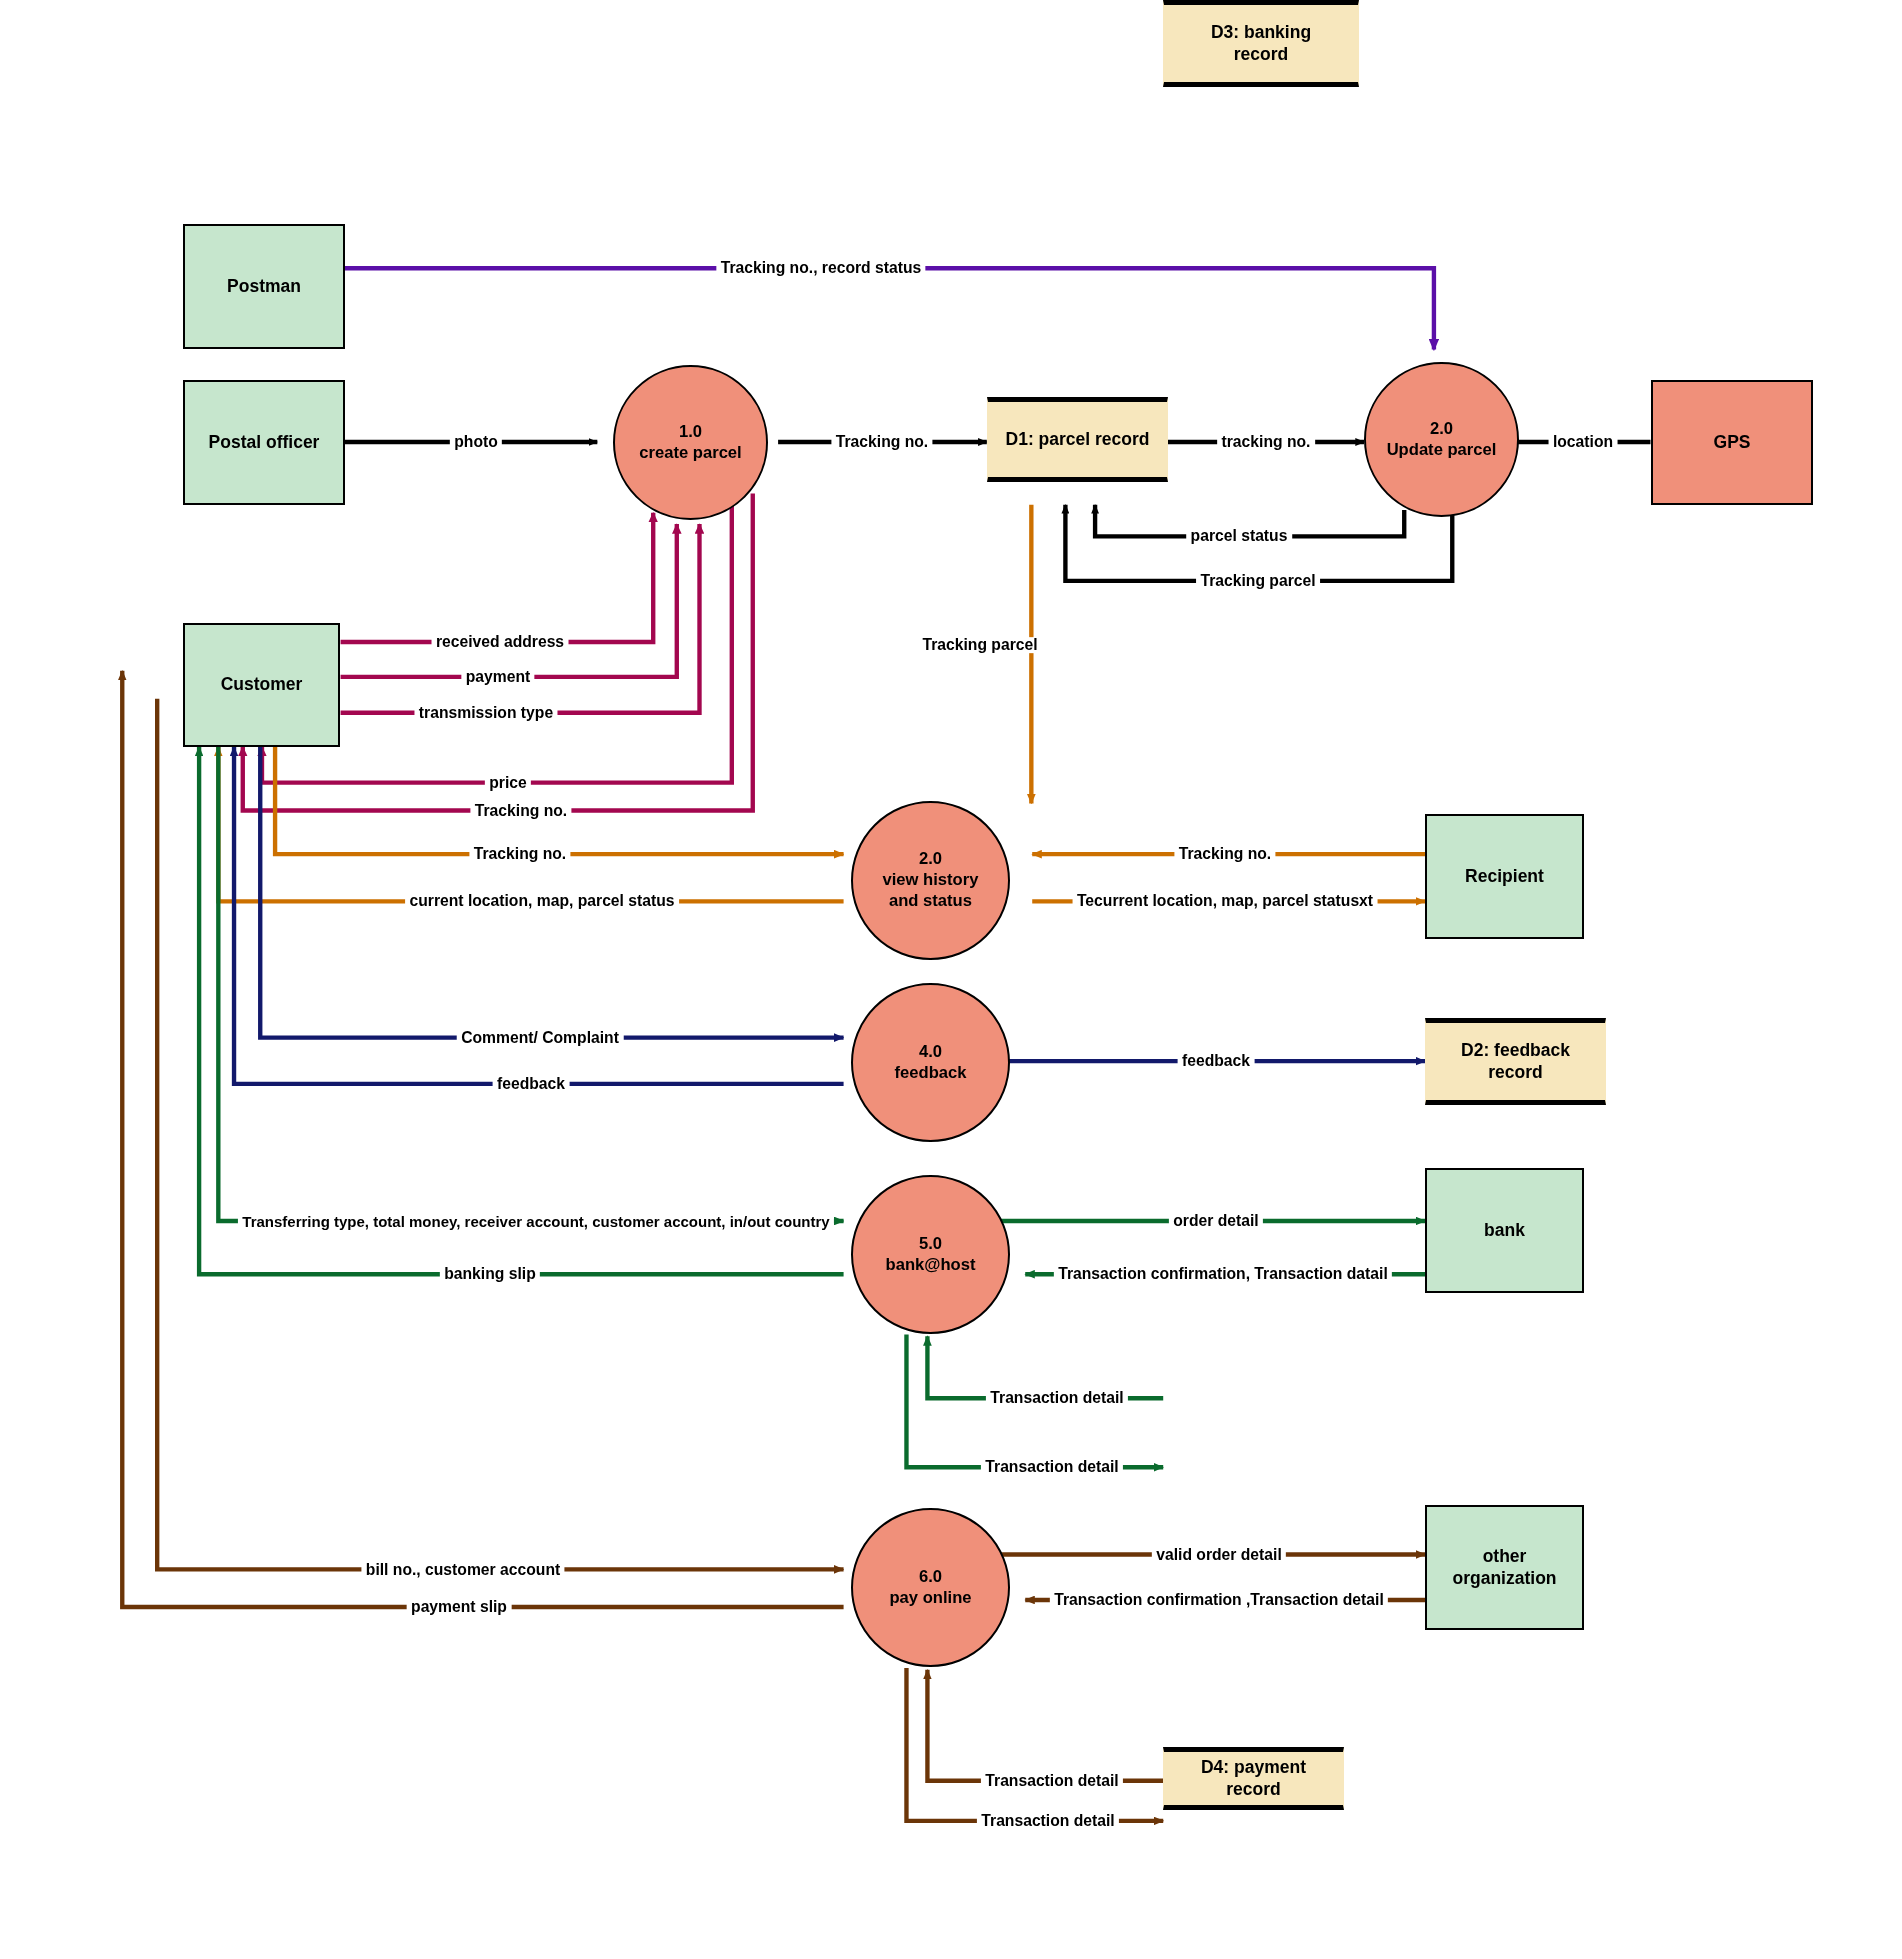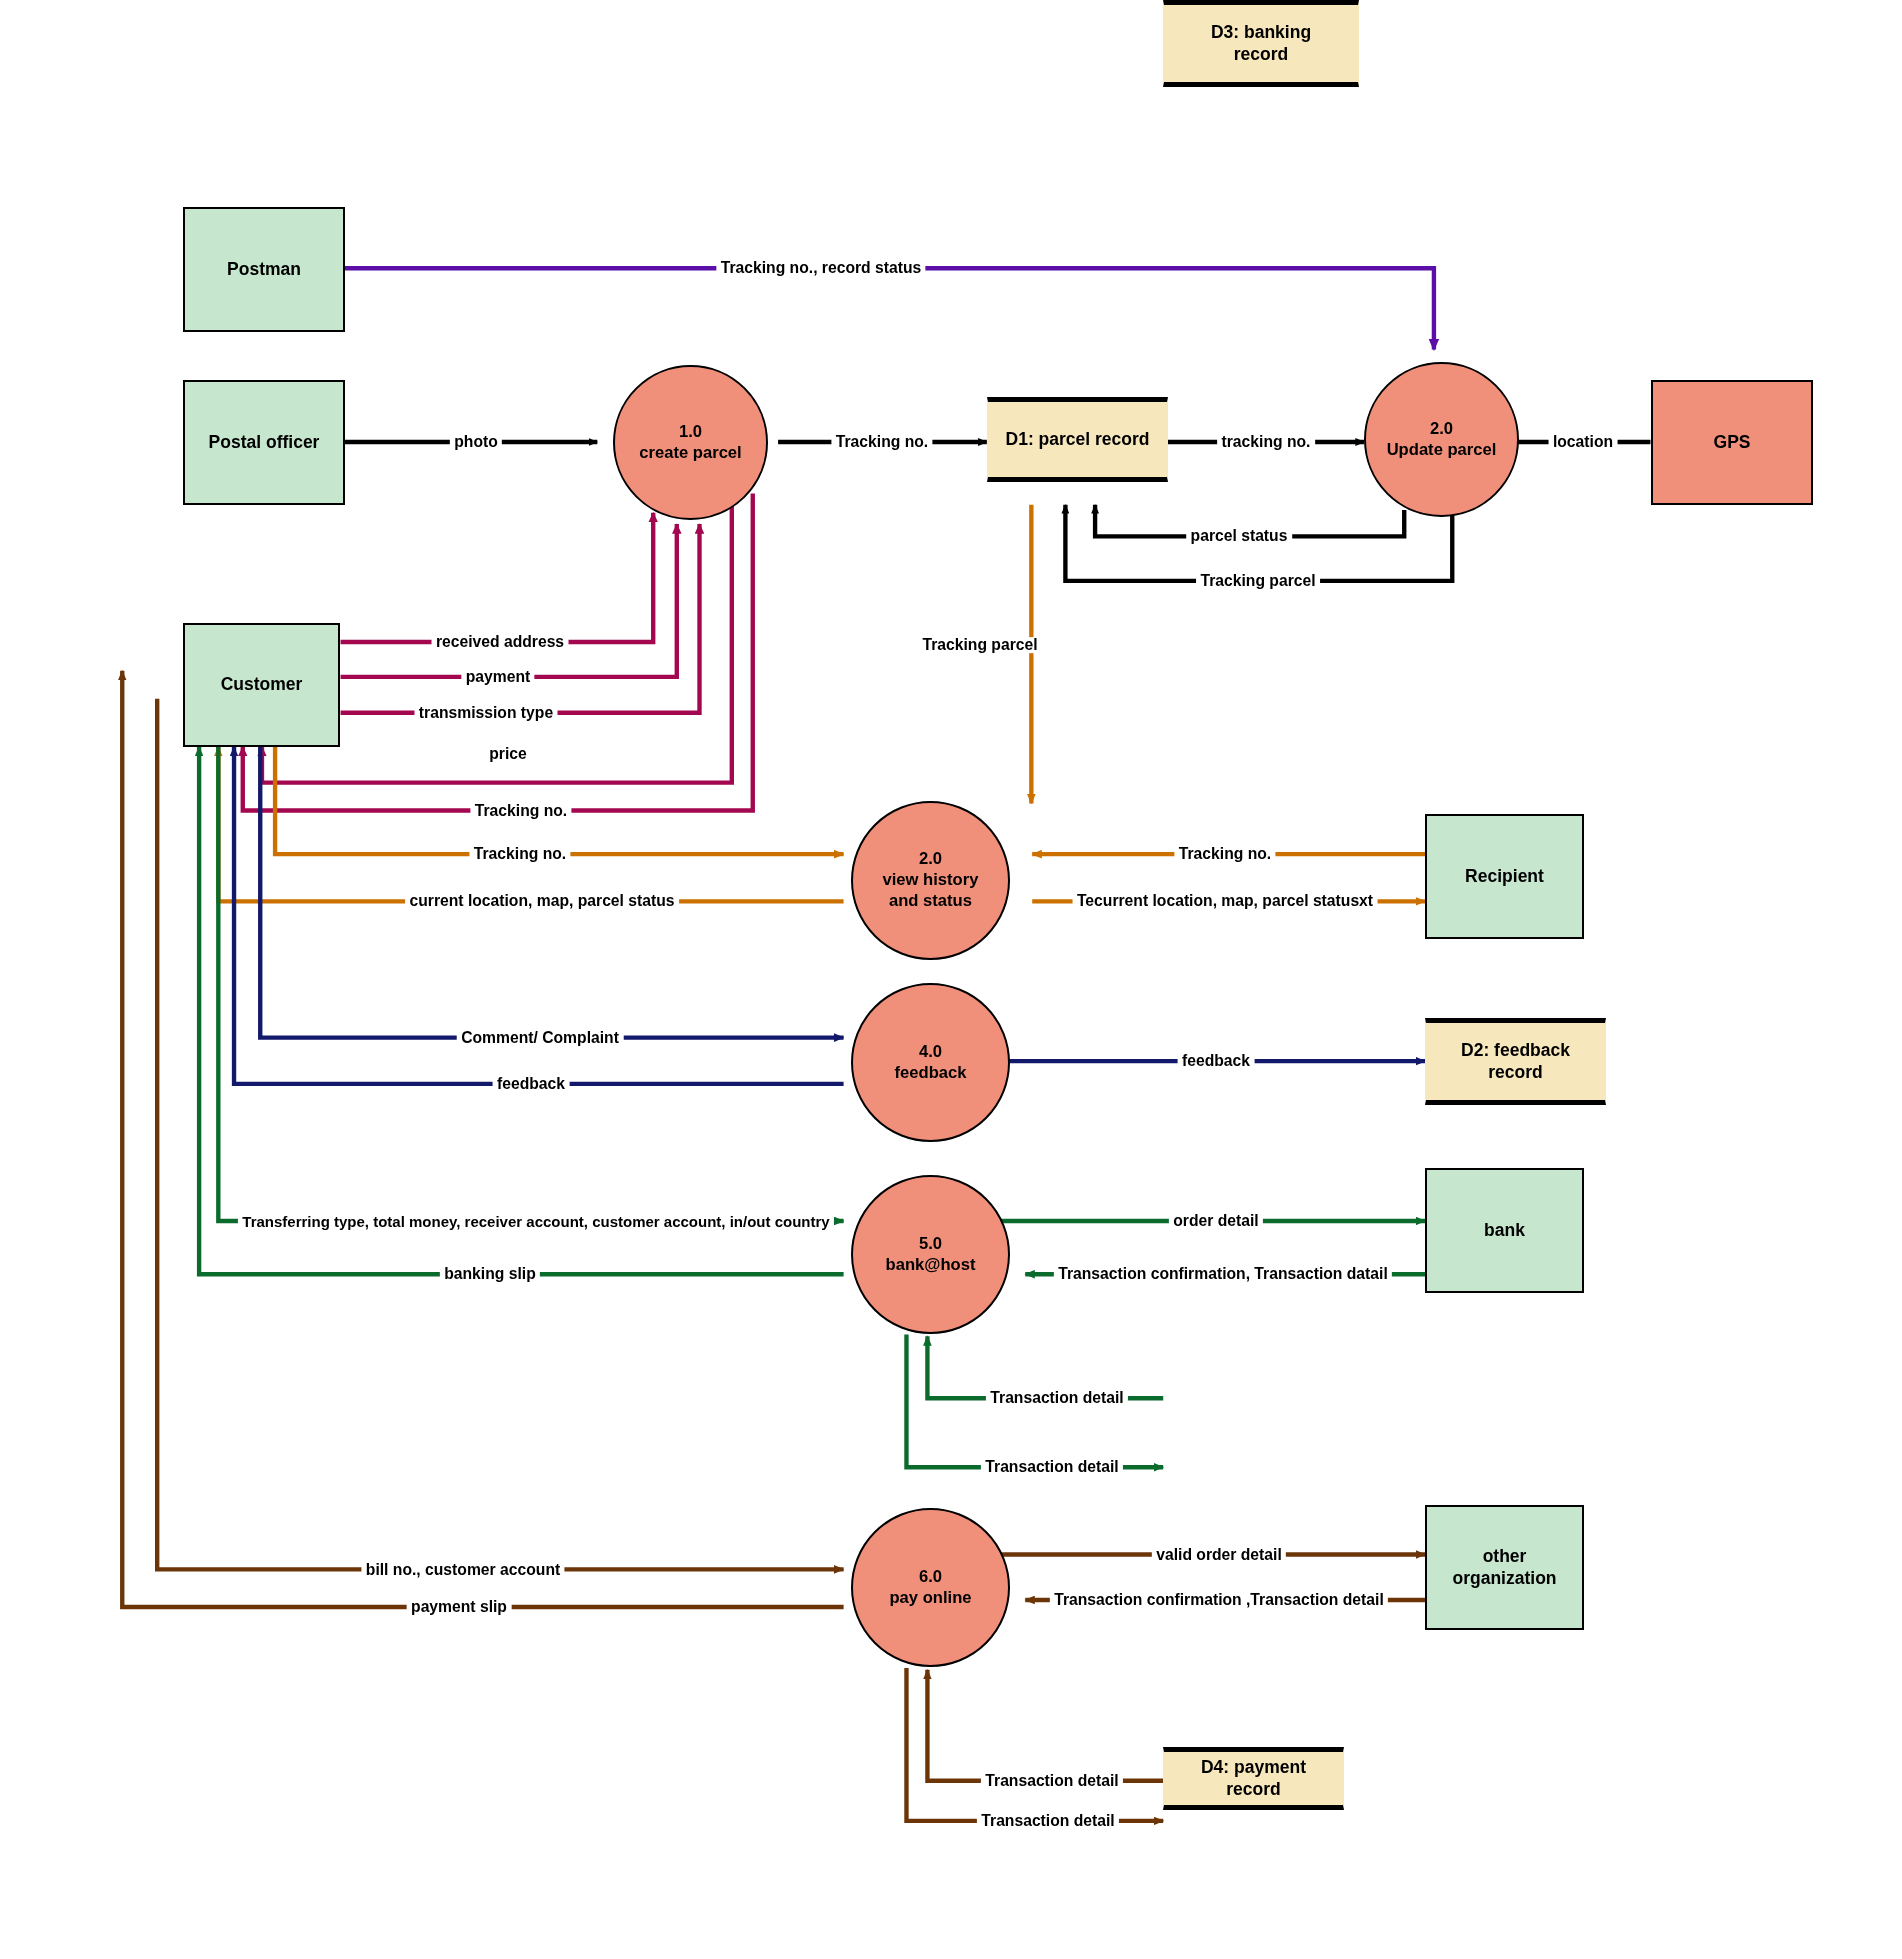--- a/index.html
+++ b/index.html
@@ -110,21 +110,21 @@
       <path d="M1070,1780 L1632,1780" stroke="#6b3508" stroke-width="5" marker-end="url(#ah-brown)"></path>
 
       <path d="M1632,1832 L1174,1832" stroke="#6b3508" stroke-width="5" marker-end="url(#ah-brown)"></path>
 
       <path d="M1332,2039 L1062,2039 L1062,1912" stroke="#6b3508" stroke-width="5" marker-end="url(#ah-brown)"></path>
 
       <path d="M1038,1910 L1038,2085 L1332,2085" stroke="#6b3508" stroke-width="5" marker-end="url(#ah-brown)"></path>
     </g>
   </svg>
 
-  <div class="node entity" style="left:183px;top:207px;width:162px;height:125px;">
+  <div class="node entity" style="left:183px;top:224px;width:162px;height:125px;">
     <span>Postman</span>
   </div>
 
   <div class="node entity" style="left:183px;top:380px;width:162px;height:125px;">
     <span>Postal officer</span>
   </div>
 
   <div class="node entity" style="left:183px;top:623px;width:157px;height:124px;">
     <span>Customer</span>
   </div>
@@ -200,21 +200,21 @@
   <div class="lbl" style="left:476px;top:442px;">photo</div>
   <div class="lbl" style="left:882px;top:442px;">Tracking no.</div>
   <div class="lbl" style="left:1266px;top:442px;">tracking no.</div>
   <div class="lbl" style="left:1583px;top:442px;">location</div>
   <div class="lbl" style="left:1239px;top:536px;">parcel status</div>
   <div class="lbl" style="left:1258px;top:581px;">Tracking parcel</div>
 
   <div class="lbl" style="left:500px;top:642px;">received address</div>
   <div class="lbl" style="left:498px;top:677px;">payment</div>
   <div class="lbl" style="left:486px;top:713px;">transmission type</div>
-  <div class="lbl" style="left:508px;top:754px;">price</div>
+  <div class="lbl" style="left:508px;top:783px;">price</div>
   <div class="lbl" style="left:521px;top:811px;">Tracking no.</div>
 
   <div class="lbl" style="left:980px;top:645px;">Tracking parcel</div>
   <div class="lbl" style="left:520px;top:854px;">Tracking no.</div>
   <div class="lbl" style="left:542px;top:901px;">current location, map, parcel status</div>
   <div class="lbl" style="left:1225px;top:854px;">Tracking no.</div>
   <div class="lbl" style="left:1225px;top:901px;">Tecurrent location, map, parcel statusxt</div>
 
   <div class="lbl" style="left:540px;top:1038px;">Comment/ Complaint</div>
   <div class="lbl" style="left:531px;top:1084px;">feedback</div>

